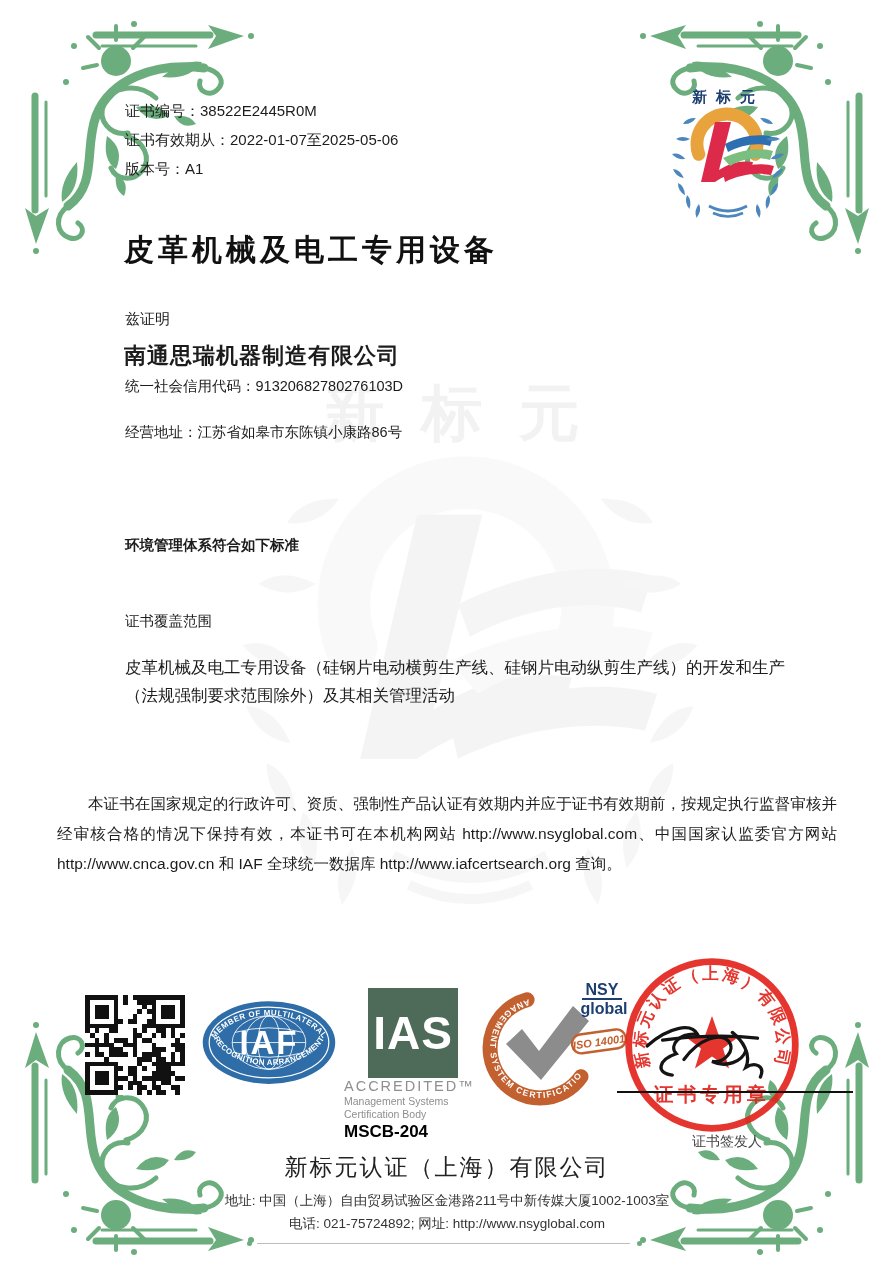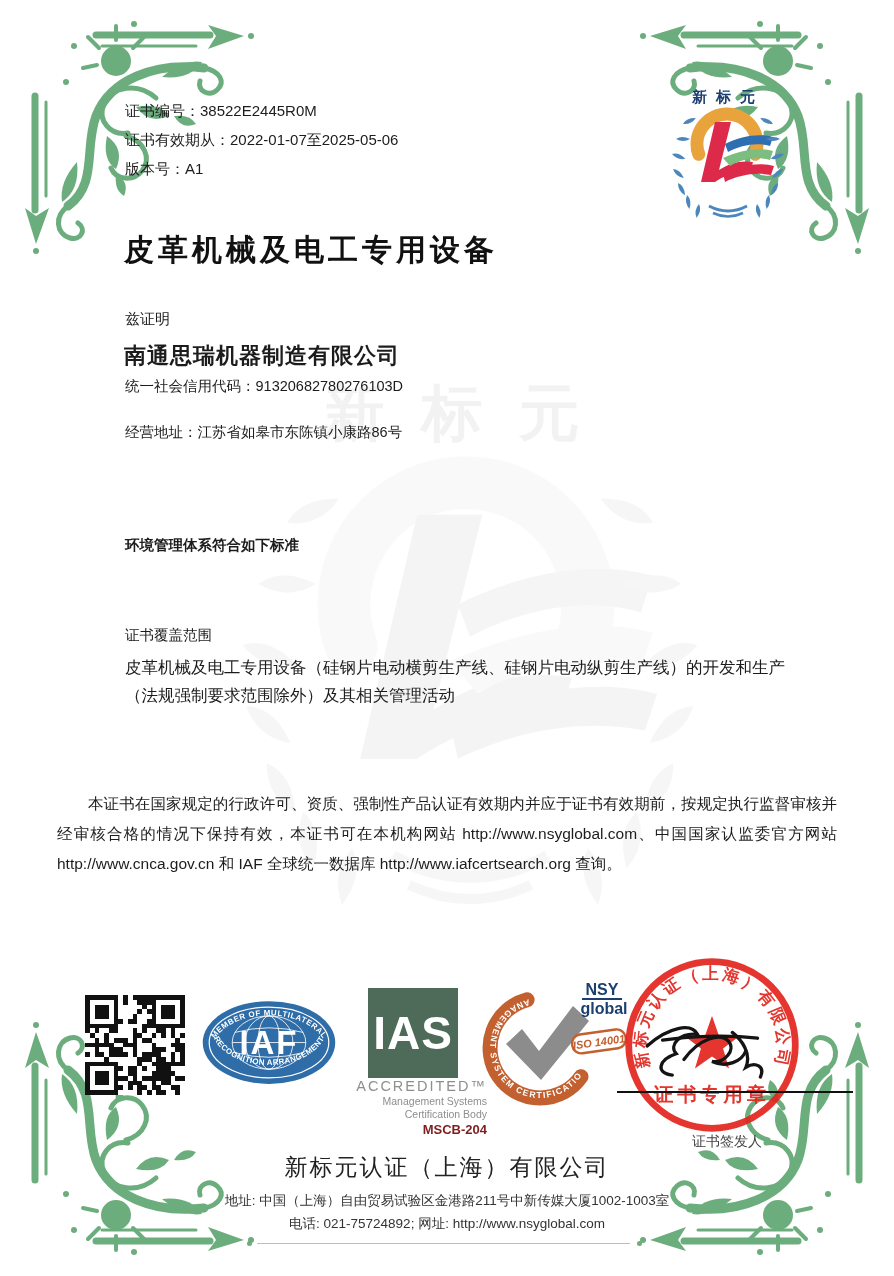--- a/index.html
+++ b/index.html
@@ -32,36 +32,36 @@
   .header-logo{left:653px;top:84px;width:150px;height:140px;}
 
   .title{left:124px;top:230px;font-size:30px;font-weight:bold;letter-spacing:4px;color:#111;margin:0;}
   .intro{left:125px;top:310px;font-size:15px;}
   .company{left:124px;top:341px;font-size:22px;font-weight:bold;letter-spacing:1px;}
   .credit{left:125px;top:377px;font-size:14.5px;}
   .addr{left:125px;top:419px;font-size:14.5px;line-height:27px;}
   .addr p{margin:0;}
   .std-heading{left:125px;top:536px;font-size:14.5px;font-weight:bold;}
   .std-code{left:123px;top:556px;font-size:28px;font-weight:bold;color:#111;}
-  .scope-heading{left:125px;top:626px;font-size:14.5px;}
+  .scope-heading{left:125px;top:612px;font-size:14.5px;}
   .scope{left:125px;top:653px;width:676px;font-size:16.5px;line-height:28px;}
   .legal{left:57px;top:789px;width:780px;font-size:15.5px;line-height:30px;text-indent:2em;text-align:justify;}
 
   
   .qr{left:85px;top:995px;width:100px;height:100px;display:grid;
       grid-template-rows:repeat(21,1fr);grid-template-columns:repeat(21,1fr);background:#fff;}
   .qr i{background:#111;display:block;}
   .iaf{left:200px;top:998px;width:138px;height:90px;}
   .ias-box{left:368px;top:988px;width:90px;height:90px;background:var(--ias_green);
            display:flex;align-items:center;justify-content:center;}
   .ias-box span{color:#fff;font-size:46px;font-weight:bold;letter-spacing:1px;}
-  .ias-text{left:332px;top:1078px;width:155px;text-align:right;color:#8e8e8e;}
+  .ias-text{left:344px;top:1078px;width:155px;text-align:left;color:#8e8e8e;}
   .ias-text .l1{font-size:14.5px;letter-spacing:2px;margin:0;}
   .ias-text .l2{font-size:10.5px;margin:1px 0 0;}
-  .ias-text .l3{font-size:13px;font-weight:bold;color:#7f1d1d;margin:2px 0 0;}
+  .ias-text .l3{font-size:17px;font-weight:bold;color:#000000;margin:2px 0 0;}
   .nsy{left:476px;top:980px;width:152px;height:130px;}
   .stamp{left:620px;top:953px;width:184px;height:184px;}
   .sig-line{left:617px;top:1091px;width:236px;border-top:2px solid #101010;height:0;}
   .signer{left:652px;top:1133px;width:150px;text-align:center;font-size:14px;color:#444;}
 
   
   .footer-company{left:0;top:1152px;width:100%;text-align:center;font-size:23px;letter-spacing:2px;color:#222;}
   .footer-address{left:0;top:1192px;width:100%;text-align:center;font-size:13.5px;color:#333;}
   .footer-contact{left:0;top:1215px;width:100%;text-align:center;font-size:13.5px;color:#333;}
   .bottom-line{left:257px;top:1243px;width:373px;border-top:1px solid #b8c0ba;height:0;}

